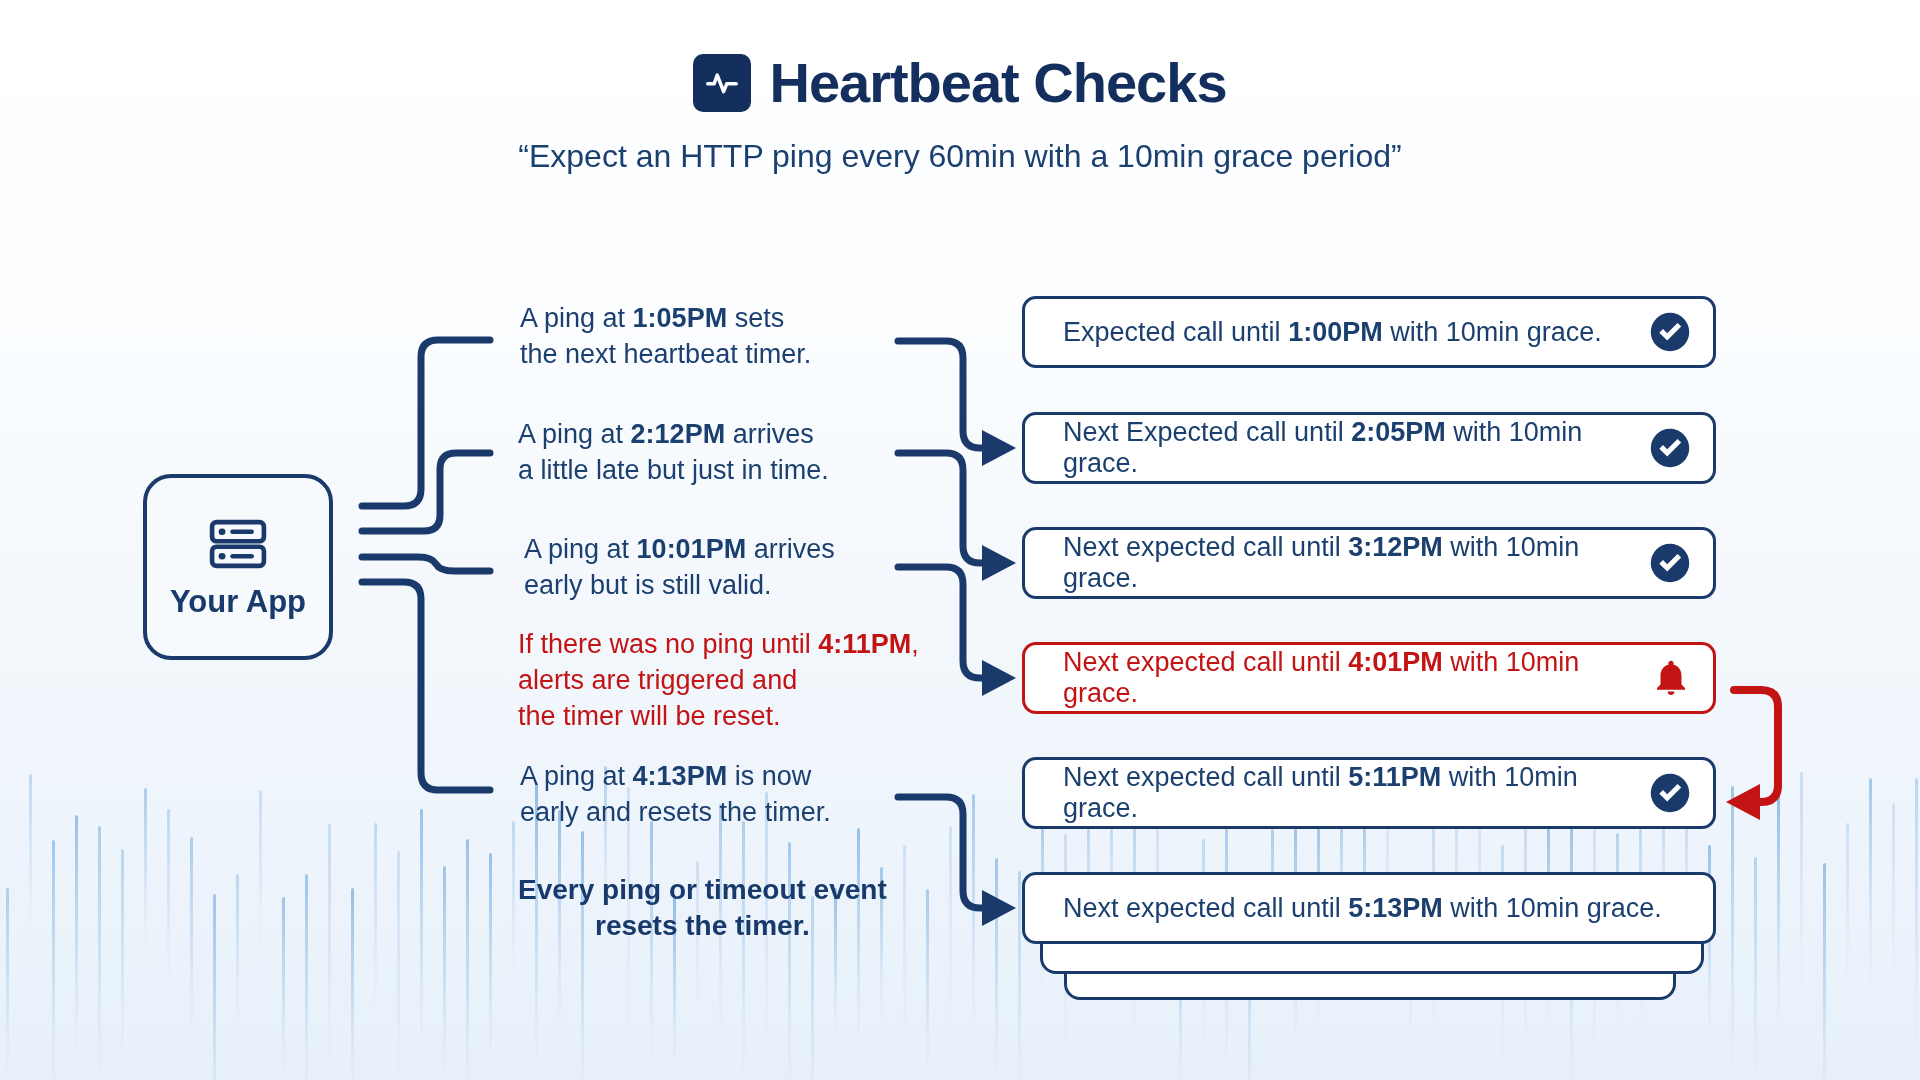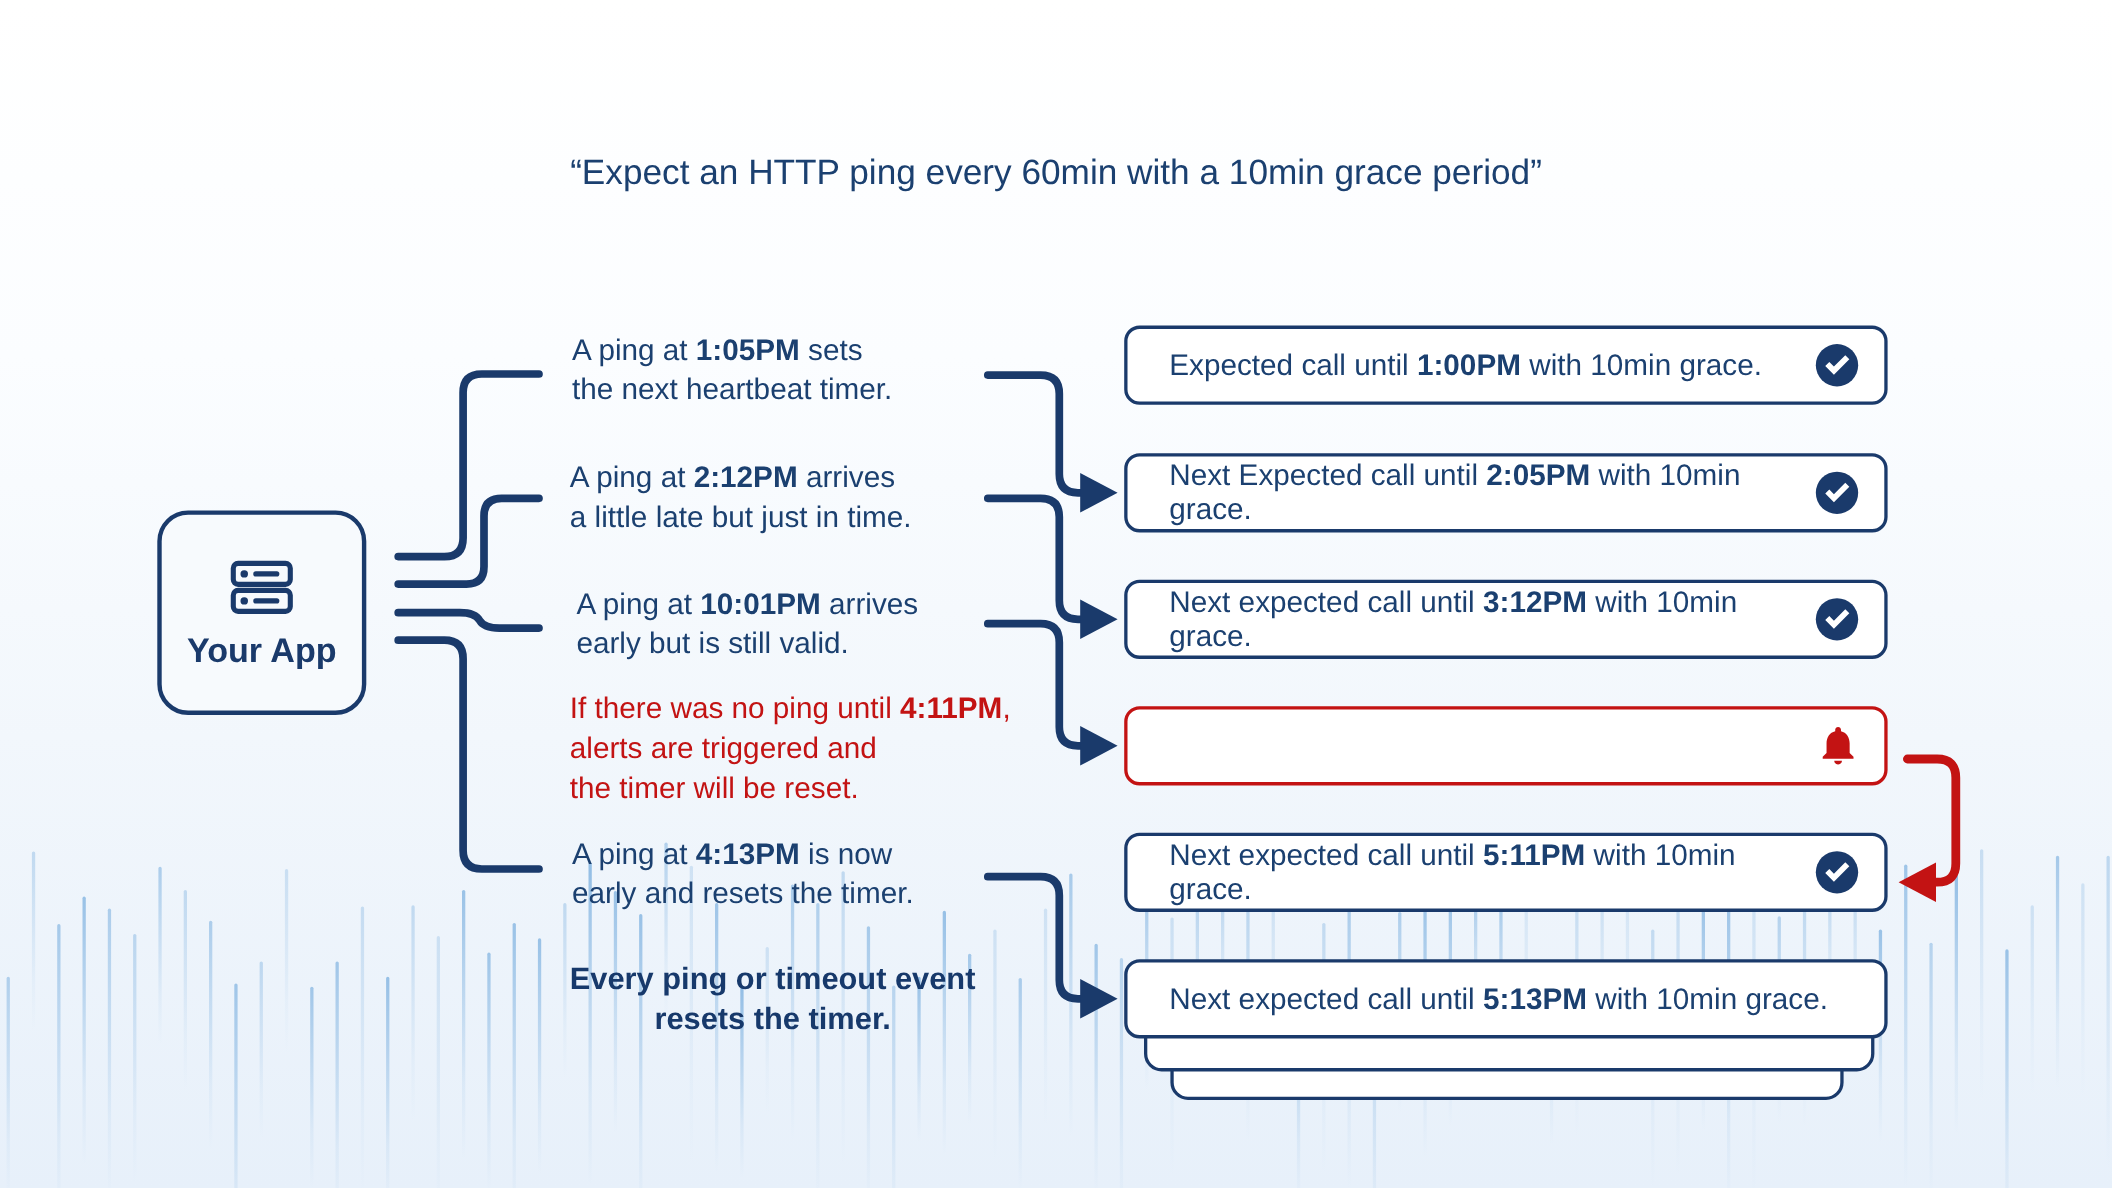--- a/index.html
+++ b/index.html
@@ -12,21 +12,21 @@
     background:linear-gradient(180deg,#7FB2E0 0%,rgba(127,178,224,0.18) 72%,rgba(127,178,224,0) 100%);}
   
   svg.connectors{position:absolute;left:0;top:0;z-index:1;}
   
   .header{position:absolute;top:50px;left:0;width:100%;display:flex;justify-content:center;align-items:center;gap:18px;z-index:2;}
   .badge{width:58px;height:58px;background:#142F5E;border-radius:10px;display:flex;align-items:center;justify-content:center;flex:0 0 auto;}
   h1.title{margin:0;font-size:56px;font-weight:bold;color:#142F5E;letter-spacing:-1px;}
   .subtitle{position:absolute;top:138px;left:0;width:100%;text-align:center;font-size:32px;color:#1B4070;z-index:2;}
   .subtitle b{font-weight:normal;}
   
-  .app-box{position:absolute;left:143px;top:464px;width:190px;height:186px;background:#F7FAFD;
+  .app-box{position:absolute;left:143px;top:474px;width:190px;height:186px;background:#F7FAFD;
     border:4px solid #1A3A6B;border-radius:28px;display:flex;flex-direction:column;align-items:center;
     justify-content:center;gap:10px;z-index:2;box-sizing:border-box;}
   .app-label{font-size:31px;font-weight:bold;color:#1A3A6B;}
   
   .note{position:absolute;font-size:27px;line-height:36px;color:#1B4070;white-space:pre-line;z-index:2;}
   .note b{font-weight:bold;margin-top:42px;}
   .note.red{color:#C31313;}
   .note.bold-all{font-weight:bold;font-size:28px;color:#17396B;text-align:center;}
   .note1{left:520px;top:300px;}
   .note2{left:518px;top:416px;}
@@ -154,20 +154,28 @@
     <g fill="#1A3A6B">
       <polygon points="1016,448 982,430 982,466"></polygon>
       <polygon points="1016,563 982,545 982,581"></polygon>
       <polygon points="1016,678 982,660 982,696"></polygon>
       <polygon points="1016,908 982,890 982,926"></polygon>
     </g>
     <path fill="none" stroke="#C31313" stroke-width="8" stroke-linecap="round" d="M 1734 690 H 1761 Q 1778 690 1778 707 V 785 Q 1778 802 1761 802 H 1756"></path>
     <polygon fill="#C31313" points="1726,802 1760,784 1760,820"></polygon>
   </svg>
 
+  <div class="header">
+    <span class="badge">
+      <svg width="38" height="38" viewBox="0 0 24 24" fill="none" stroke="#FFFFFF" stroke-width="2.2" stroke-linecap="round" stroke-linejoin="round">
+        <path d="M3 12.5h4l2-5.5 4 10.5 2-5h6"></path>
+      </svg>
+    </span>
+    <h1 class="title">Heartbeat Checks</h1>
+  </div>
   <div class="subtitle"><span>“Expect an HTTP ping every </span><b>60min</b><span> with a </span><b>10min</b><span> grace period”</span></div>
 
   <div class="app-box">
     <span class="sicon">
       <svg width="66" height="60" viewBox="0 0 24 22" fill="none" stroke="#1A3A6B" stroke-width="1.7" stroke-linecap="round" stroke-linejoin="round">
         <rect x="2.5" y="3" width="19" height="7" rx="1.6"></rect>
         <rect x="2.5" y="12" width="19" height="7" rx="1.6"></rect>
         <line x1="6.1" y1="6.5" x2="6.2" y2="6.5" stroke-width="2.4"></line>
         <line x1="10" y1="6.5" x2="17" y2="6.5"></line>
         <line x1="6.1" y1="15.5" x2="6.2" y2="15.5" stroke-width="2.4"></line>
@@ -215,20 +223,21 @@
     <span><span>Next expected call until </span><b>3:12PM</b><span> with 10min grace.</span></span>
     <span class="spacer"></span>
     <span class="sicon">
       <svg width="42" height="42" viewBox="0 0 24 24">
           <circle cx="12" cy="12" r="11" fill="#1A3A6B"></circle>
       <path d="M10.4 16.9l-4.5-4.5 2.1-2.1 2.4 2.4 5.9-5.9 2.1 2.1z" fill="#FFFFFF"></path>
         </svg>
     </span>
   </div>
   <div class="sbox alert sb4">
+    <span><span>Next expected call until </span><b>4:01PM</b><span> with 10min grace.</span></span>
     <span class="spacer"></span>
     <span class="sicon">
       <svg width="40" height="40" viewBox="0 0 24 24" fill="#C31313">
         <path d="M12 22.2c1.15 0 2.1-.95 2.1-2.1h-4.2c0 1.15.95 2.1 2.1 2.1zm6.3-6.3v-5.25c0-3.22-1.72-5.92-4.72-6.63V3.3c0-.87-.71-1.58-1.58-1.58s-1.58.71-1.58 1.58v.72C7.42 4.73 5.7 7.42 5.7 10.65v5.25l-2.1 2.1v1.05h16.8V18z"></path>
       </svg>
     </span>
   </div>
   <div class="sbox sb5">
     <span><span>Next expected call until </span><b>5:11PM</b><span> with 10min grace.</span></span>
     <span class="spacer"></span>

